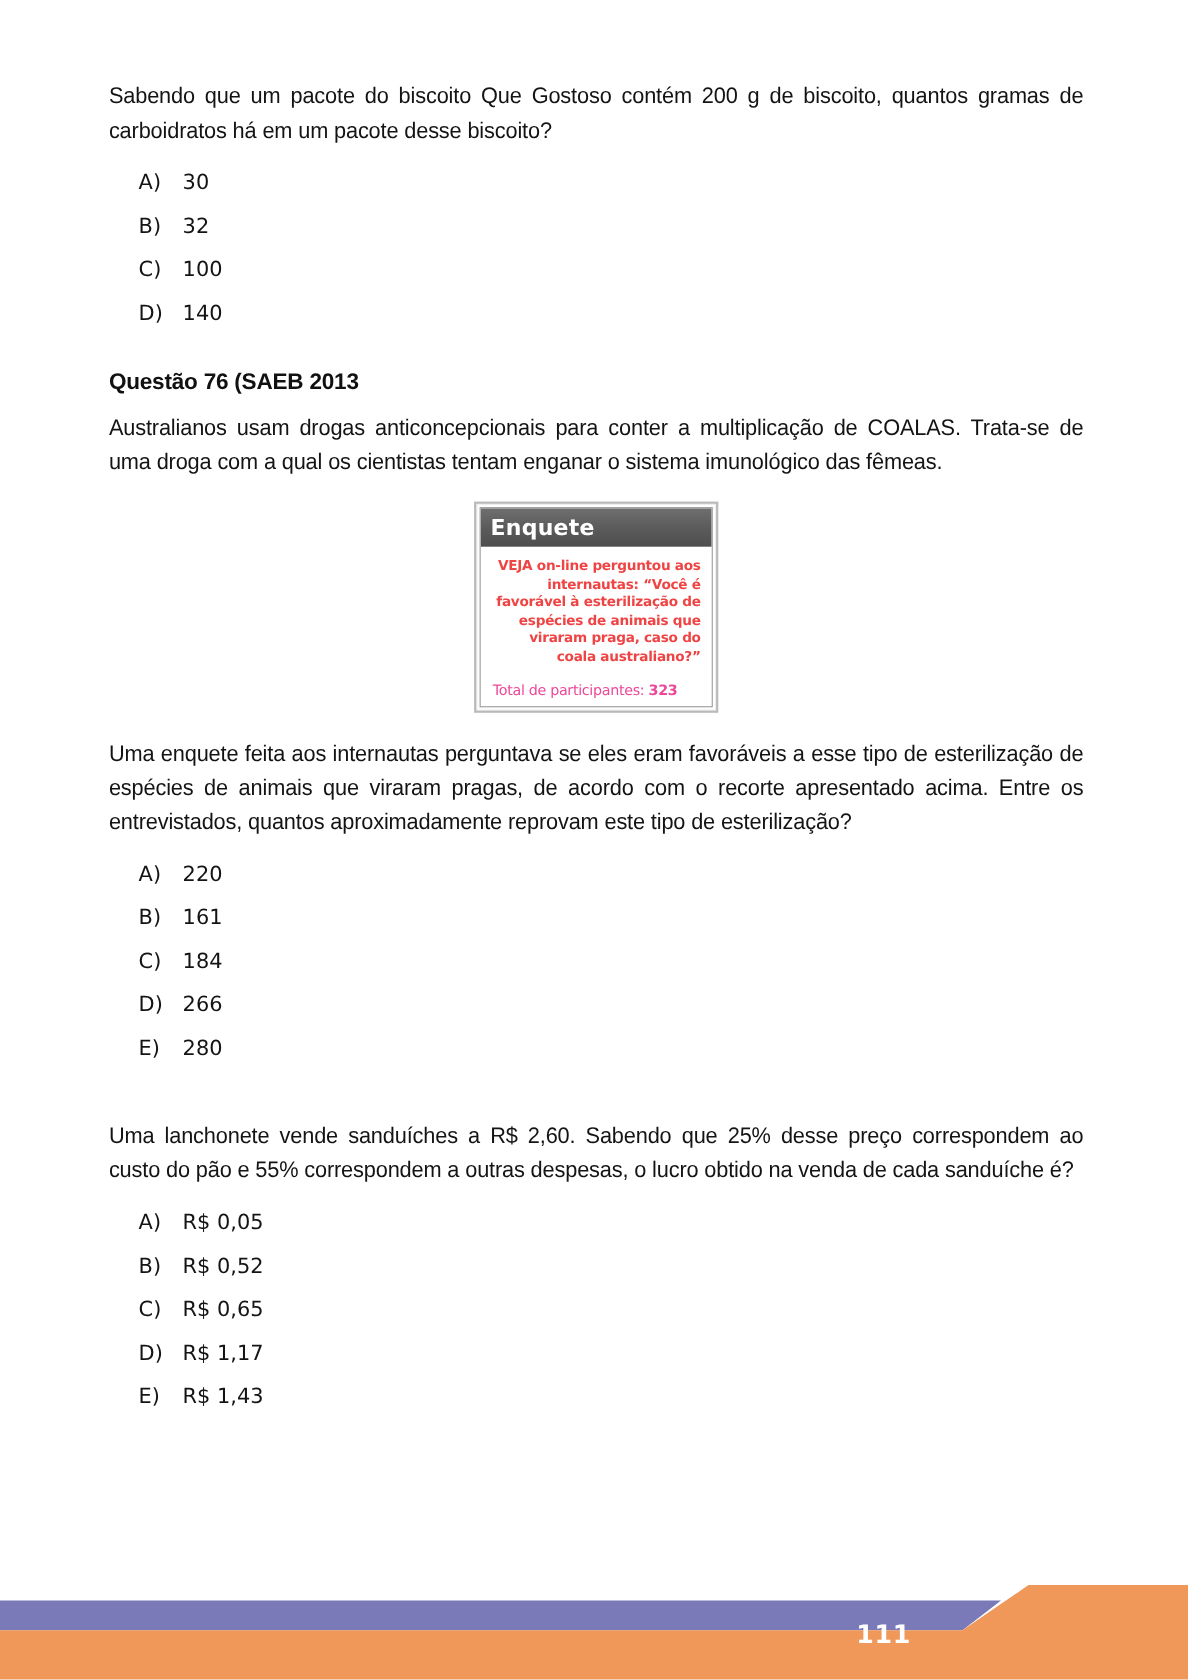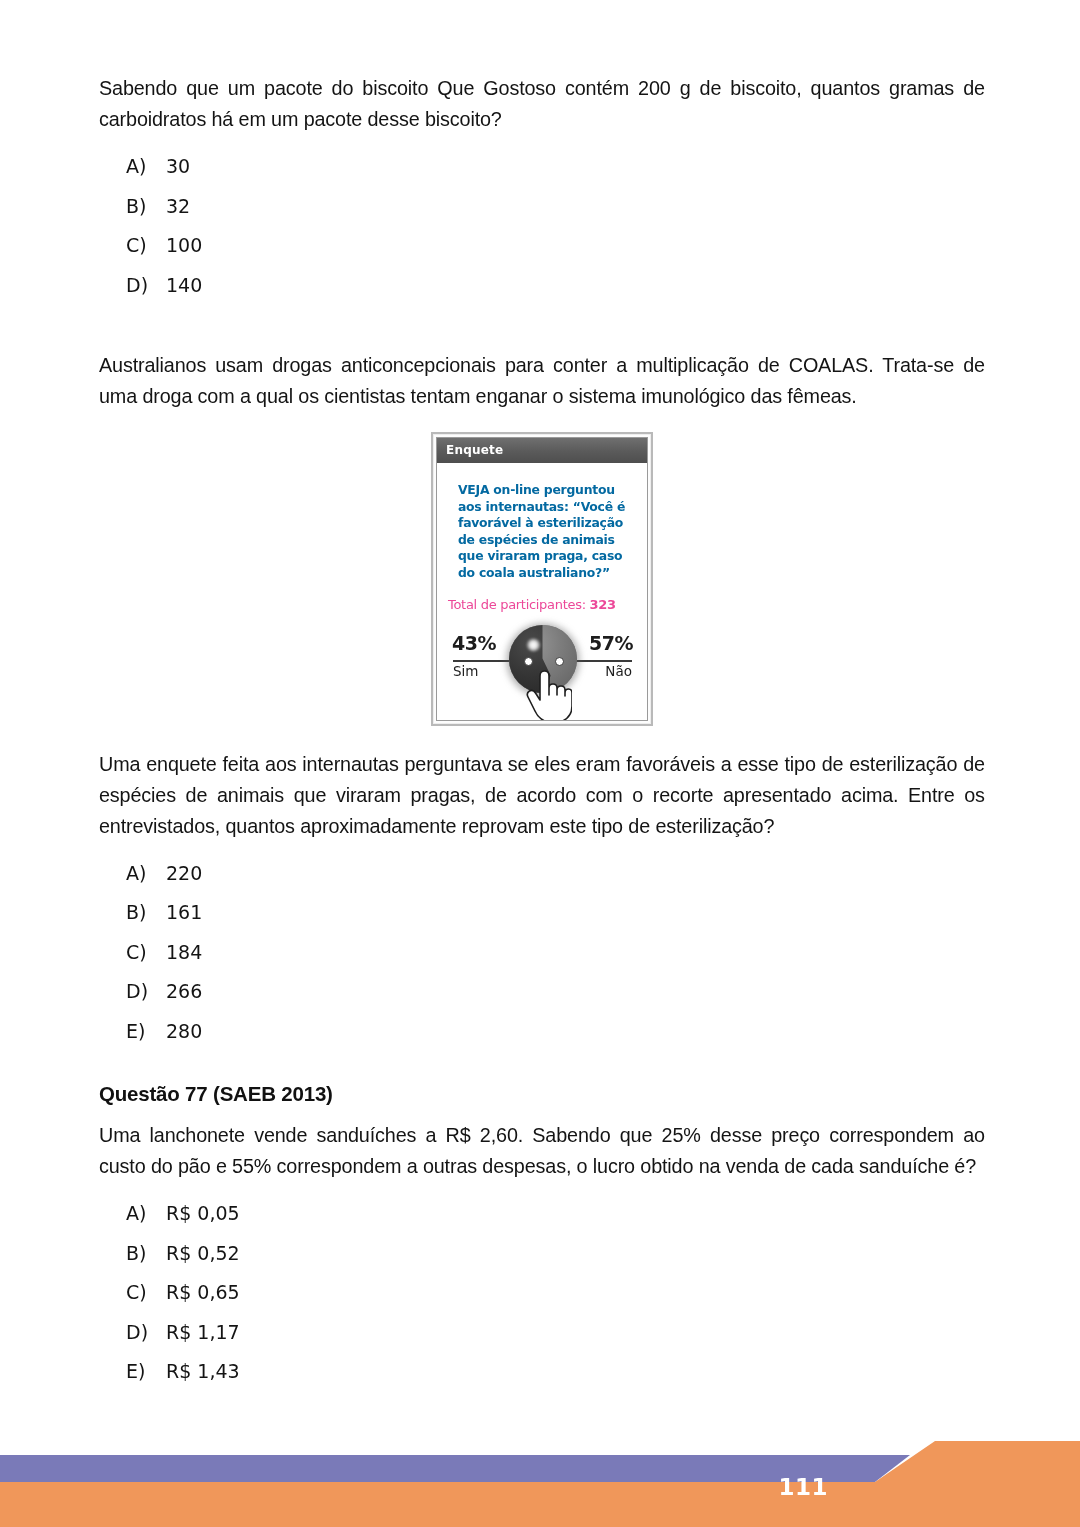--- a/index.html
+++ b/index.html
@@ -97,35 +97,36 @@
     border: 1px solid #9a9a9a;
     background: #ffffff;
     position: relative;
     overflow: hidden;
   }
   .poll-header {
     background: linear-gradient(180deg, #6f6f6f 0%, #5a5a5a 55%, #4e4e4e 100%);
     color: #ffffff;
     font-family: "DejaVu Sans", sans-serif;
     font-weight: bold;
-    font-size: 12px;
+    font-size: 20px;
     letter-spacing: 0.2px;
     padding: 5px 9px 6px 9px;
   }
   .poll-body {
     padding: 9px 10px 6px 11px;
   }
   .poll-question {
     font-family: "DejaVu Sans", sans-serif;
     font-size: 12.4px;
     line-height: 16.6px;
     font-weight: bold;
-    color: #0369a1;
-    margin: 10px;
+    color: #ef4444;
+    margin: 0;
     letter-spacing: -0.25px;
+    text-align: right;
   }
   .poll-total {
     font-family: "DejaVu Sans", sans-serif;
     font-size: 13px;
     color: #ec4899;
     margin: 15px 0 0 0;
     letter-spacing: -0.3px;
   }
   .poll-total b { font-weight: bold; }
 
@@ -277,69 +278,41 @@
         <span class="opt-text">100</span>
       </li>
       <li>
         <span class="opt-letter">D)</span>
         <span class="opt-text">140</span>
       </li>
     </ul>
 
     <div class="gap-lg"></div>
 
+    <h2 class="q-heading">Questão 76 (SAEB 2013</h2>
 
     <div class="gap-sm"></div>
 
     <p class="body-text narrow">Australianos usam drogas anticoncepcionais para conter a multiplicação de COALAS. Trata-se de uma droga com a qual os cientistas tentam enganar o sistema imunológico das fêmeas.</p>
 
     <div class="poll-wrap">
       <div class="poll-card">
         <div class="poll-inner">
 
           <div class="poll-header">Enquete</div>
 
           <div class="poll-body">
 
             <p class="poll-question">VEJA on-line perguntou aos internautas: “Você é favorável à esterilização de espécies de animais que viraram praga, caso do coala australiano?”</p>
 
             <p class="poll-total">
               <span>Total de participantes:</span>
               <b>323</b>
             </p>
 
-            <div class="poll-chart">
-
-              <div class="axis-line left"></div>
-              <div class="axis-line right"></div>
-
-              <div class="sphere-halo"></div>
-
-              <div class="sphere">
-                <div class="slice-no"></div>
-                <div class="slice-yes"></div>
-                <div class="gloss"></div>
-              </div>
-
-              <div class="dot left"></div>
-              <div class="dot right"></div>
-
-              <div class="pct left">43%</div>
-              <div class="ans left">Sim</div>
-
-              <div class="pct right">57%</div>
-              <div class="ans right">Não</div>
-
-              <svg class="hand" viewBox="0 0 52 58">
-                <g fill="#ffffff" stroke="#1f1f1f" stroke-width="1.6" stroke-linejoin="round" stroke-linecap="round">
-                  <path d="M20 8 q0 -5 4.5 -5 q4.5 0 4.5 5 l0 19 l0 -7 q0 -4 4 -4 q4 0 4 4 l0 7 l0 -5 q0 -4 4 -4 q4 0 4 4 l0 6 l0 -3 q0 -4 3.5 -4 q3.5 0 3.5 4 l0 13 q0 12 -12 16 l-12 0 q-9 -2 -13 -11 l-7 -14 q-2 -4 1.5 -6 q3.5 -2 6 2 l4.5 7 z"></path>
-                </g>
-              </svg>
-
-            </div>
           </div>
         </div>
       </div>
     </div>
 
     <div class="gap-md"></div>
 
     <p class="body-text narrow">Uma enquete feita aos internautas perguntava se eles eram favoráveis a esse tipo de esterilização de espécies de animais que viraram pragas, de acordo com o recorte apresentado acima. Entre os entrevistados, quantos aproximadamente reprovam este tipo de esterilização?</p>
 
     <div class="gap-sm"></div>
@@ -362,21 +335,20 @@
         <span class="opt-text">266</span>
       </li>
       <li>
         <span class="opt-letter">E)</span>
         <span class="opt-text">280</span>
       </li>
     </ul>
 
     <div class="gap-lg"></div>
 
-    <h2 class="q-heading">Questão 77 (SAEB 2013)</h2>
 
     <div class="gap-sm"></div>
 
     <p class="body-text narrow">Uma lanchonete vende sanduíches a R$ 2,60. Sabendo que 25% desse preço correspondem ao custo do pão e 55% correspondem a outras despesas, o lucro obtido na venda de cada sanduíche é?</p>
 
     <div class="gap-sm"></div>
 
     <ul class="options">
       <li>
         <span class="opt-letter">A)</span>

